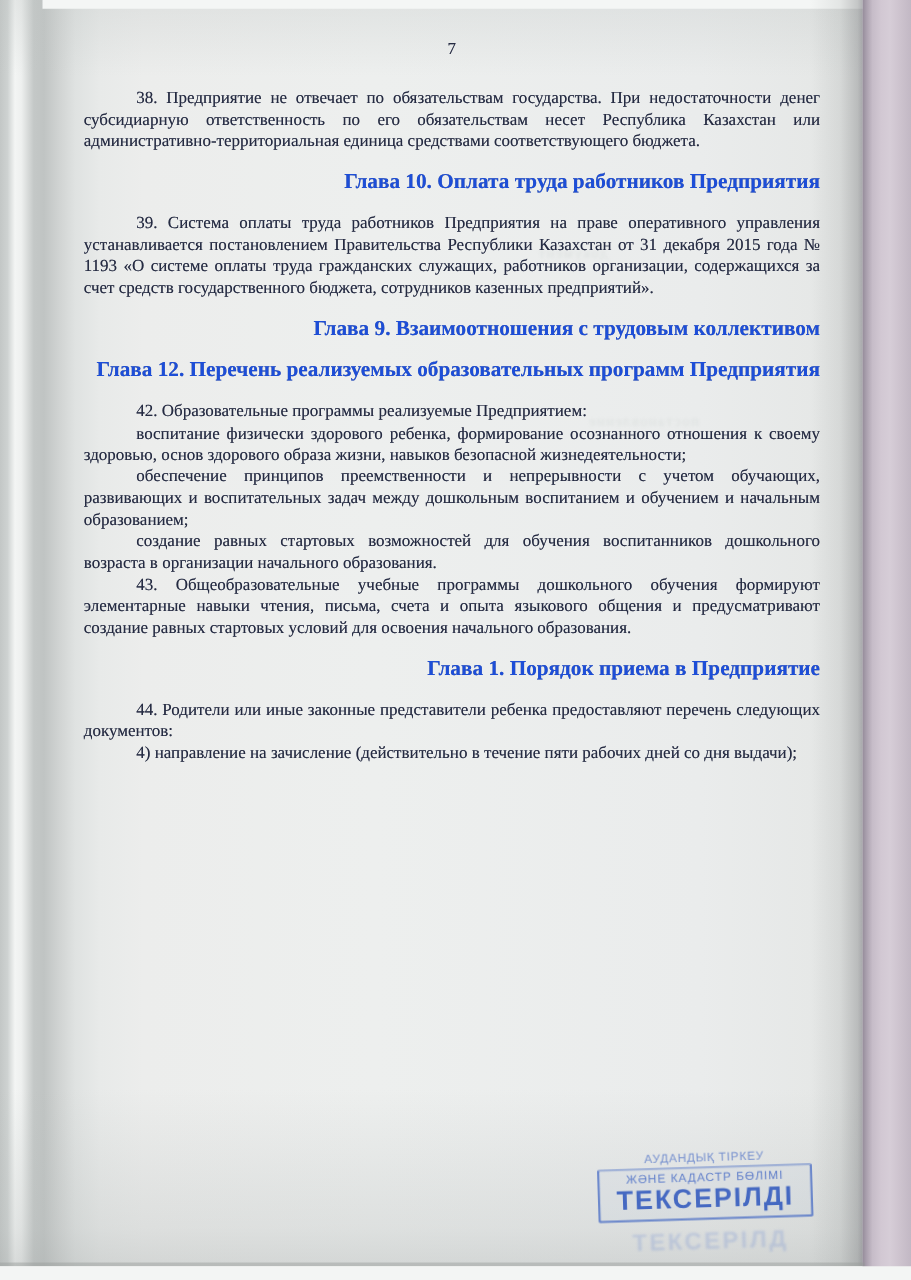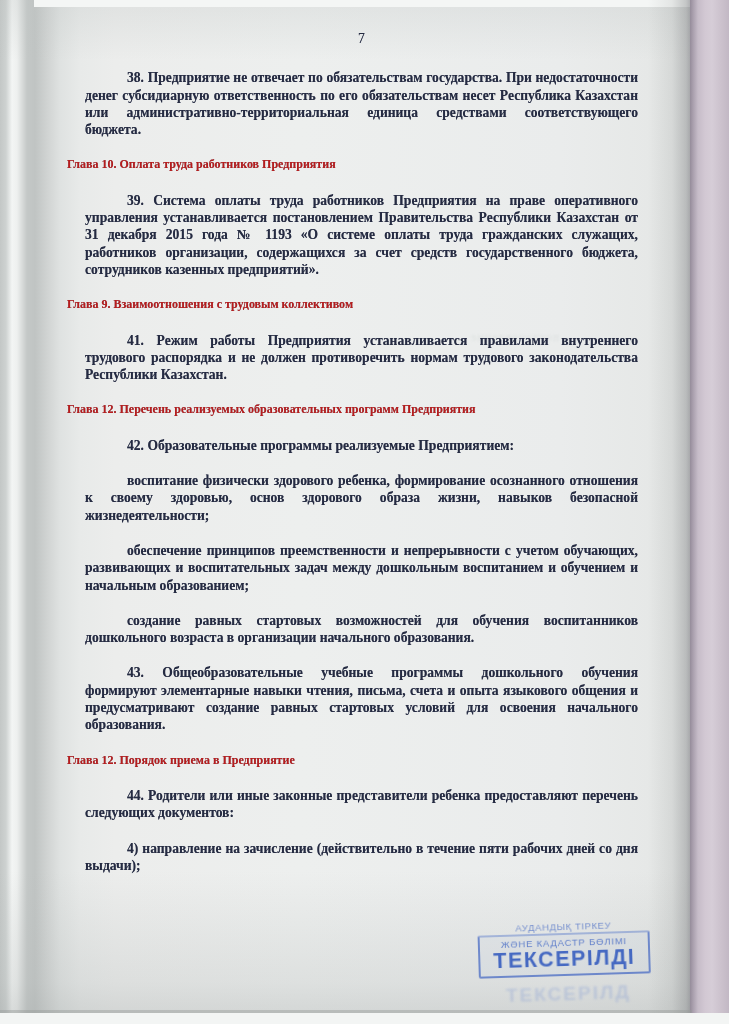--- a/index.html
+++ b/index.html
@@ -60,26 +60,26 @@
 
   
   .text-col {
     position: absolute; left: 67px; top: 30px; width: 589px;
     color: #252b42;
     font-size: 13.6px; line-height: 17.3px;
     text-shadow: 0 0 0.5px rgba(32,38,66,0.55);
   }
   .pagenum { text-align: center; margin: 0 0 22px 0; }
   .para {
-    margin: 18px; text-align: justify; text-indent: 42px; font-weight: bold;
+    margin: 0; text-align: justify; text-indent: 42px;
   }
   .heading {
-    margin: 15px 0 16px 0; text-align: left;
-    font-weight: bold; text-indent: 0; font-size: 12px;
-    color: #b91c1c;
+    margin: 15px 0 16px 0; text-align: right;
+    font-weight: bold; text-indent: 0; font-size: 17px;
+    color: #1d4ed8;
   }
 
   
   .stamp {
     position: absolute; left: 478px; top: 921px; width: 172px;
     transform: rotate(-1.8deg);
     color: #4468c4;
     font-family: "Liberation Sans", "DejaVu Sans", sans-serif;
     filter: blur(0.3px);
     text-align: center;
@@ -125,28 +125,27 @@
 <div class="bleed" style="left:430px; top:195px;">документ</div>
 <div class="bleed" style="left:470px; top:330px;">постановление</div>
 
 <div class="text-col">
   <div class="pagenum">7</div>
 
   <p class="para">38. Предприятие не отвечает по обязательствам государства. При недостаточности денег субсидиарную ответственность по его обязательствам несет Республика Казахстан или административно-территориальная единица средствами соответствующего бюджета.</p>
   <p class="heading">Глава 10. Оплата труда работников Предприятия</p>
   <p class="para">39. Система оплаты труда работников Предприятия на праве оперативного управления устанавливается постановлением Правительства Республики Казахстан от 31 декабря 2015 года № 1193 «О системе оплаты труда гражданских служащих, работников организации, содержащихся за счет средств государственного бюджета, сотрудников казенных предприятий».</p>
   <p class="heading">Глава 9. Взаимоотношения с трудовым коллективом</p>
-  <p class="para">41. Режим работы Предприятия устанавливается правилами внутреннего трудового распорядка и не должен противоречить нормам трудового законодательства Республики Казахстан.</p>
   <p class="heading">Глава 12. Перечень реализуемых образовательных программ Предприятия</p>
   <p class="para">42. Образовательные программы реализуемые Предприятием:</p>
   <p class="para">воспитание физически здорового ребенка, формирование осознанного отношения к своему здоровью, основ здорового образа жизни, навыков безопасной жизнедеятельности;</p>
   <p class="para">обеспечение принципов преемственности и непрерывности с учетом обучающих, развивающих и воспитательных задач между дошкольным воспитанием и обучением и начальным образованием;</p>
   <p class="para">создание равных стартовых возможностей для обучения воспитанников дошкольного возраста в организации начального образования.</p>
   <p class="para">43. Общеобразовательные учебные программы дошкольного обучения формируют элементарные навыки чтения, письма, счета и опыта языкового общения и предусматривают создание равных стартовых условий для освоения начального образования.</p>
-  <p class="heading">Глава 12. Порядок приема в Предприятие</p>
+  <p class="heading">Глава 1. Порядок приема в Предприятие</p>
   <p class="para">44. Родители или иные законные представители ребенка предоставляют перечень следующих документов:</p>
   <p class="para">4) направление на зачисление (действительно в течение пяти рабочих дней со дня выдачи);</p>
 </div>
 
 <div class="stamp">
   <div class="stamp-line1">АУДАНДЫҚ ТІРКЕУ</div>
   <div class="stamp-box">
     <div class="stamp-line2">ЖӘНЕ КАДАСТР БӨЛІМІ</div>
     <div class="stamp-line3">ТЕКСЕРІЛДІ</div>
   </div>

